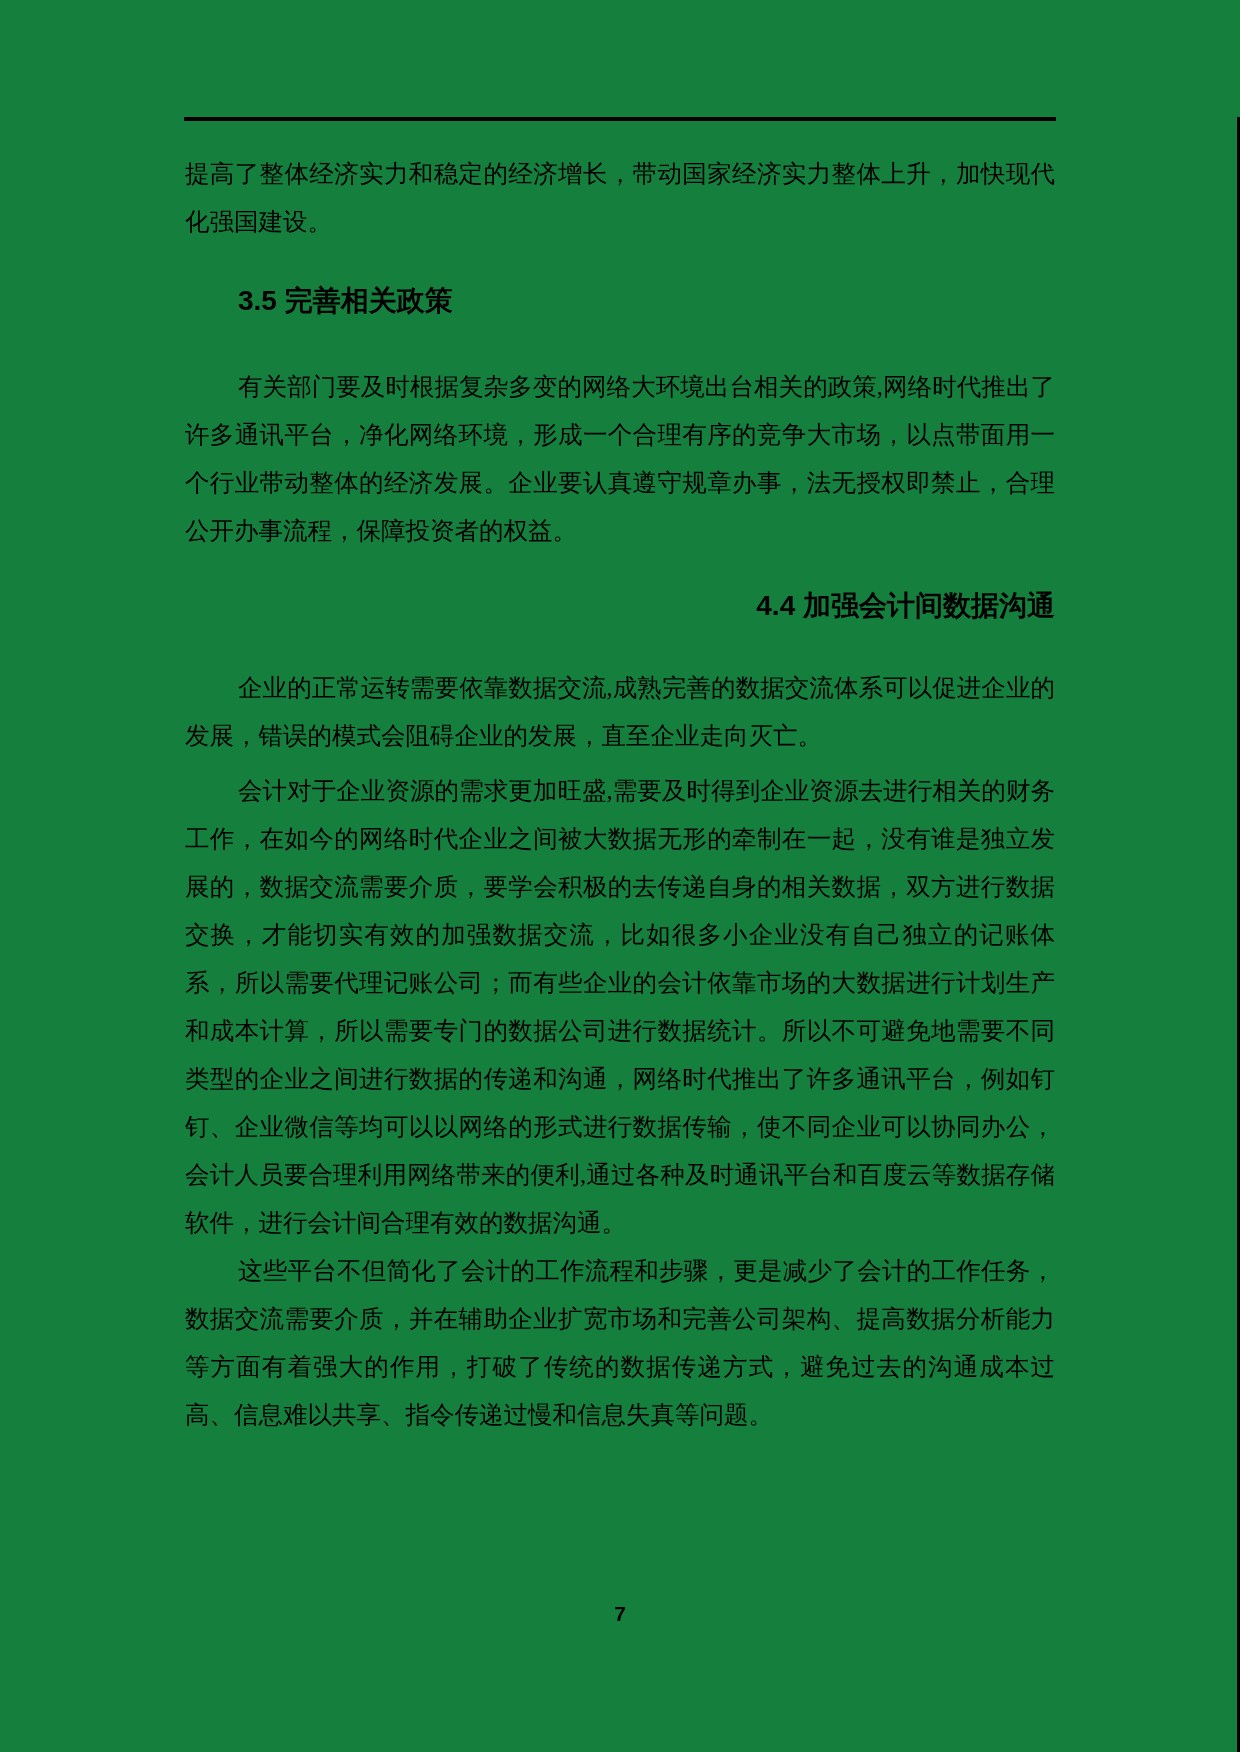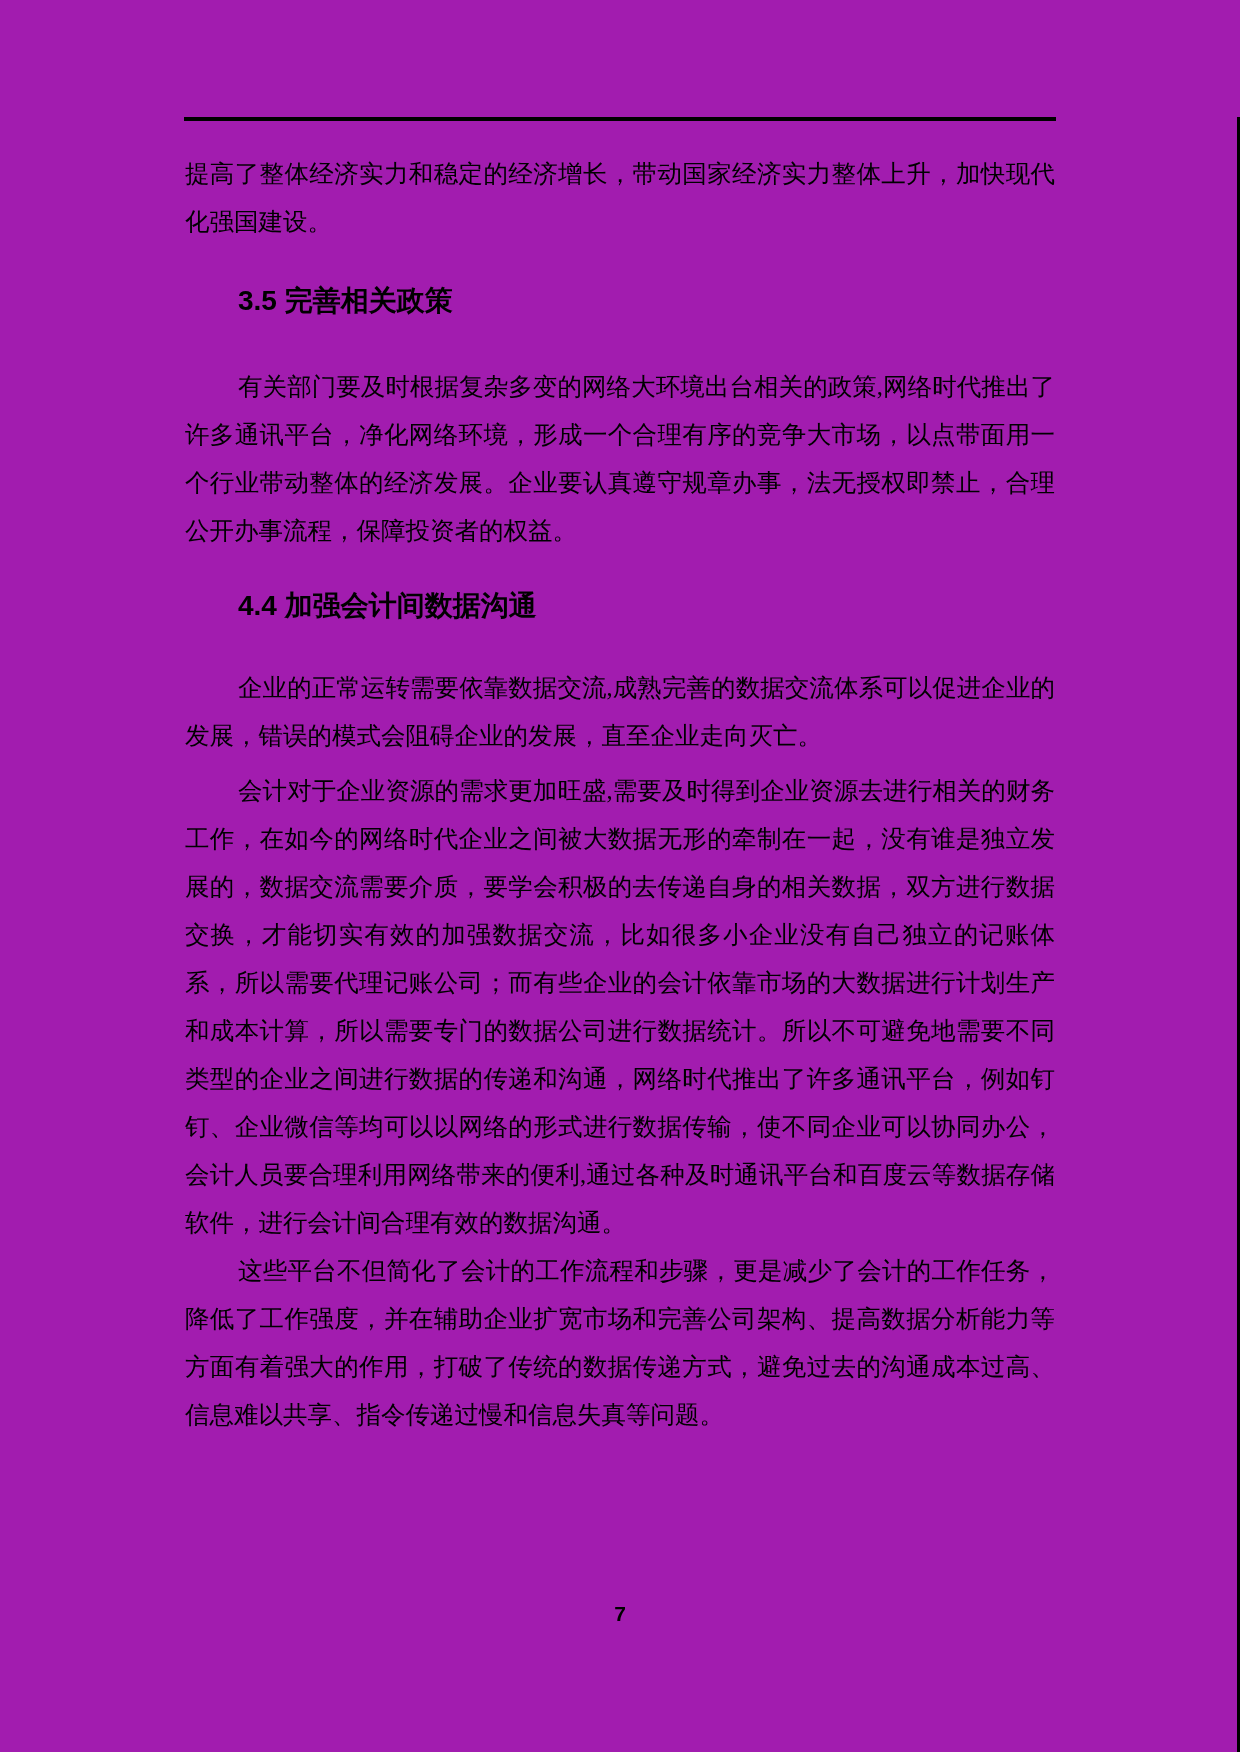--- a/index.html
+++ b/index.html
@@ -4,21 +4,21 @@
 <style>
   html, body {
     margin: 0;
     padding: 0;
     background: #ffffff;
   }
   .page {
     position: relative;
     width: 1240px;
     height: 1752px;
-    background: #a21caf;
+    background: #15803d;
     overflow: hidden;
     color: #000000;
   }
   .header-rule {
     position: absolute;
     left: 184px;
     top: 117px;
     width: 872px;
     height: 4px;
     background: #000000;
@@ -57,21 +57,21 @@
   .section-heading {
     font-family: "Liberation Sans", "DejaVu Sans", sans-serif;
     font-weight: bold;
     font-size: 28px;
     line-height: 36px;
     padding-left: 53px;
     margin: 0;
     color: #000000;
   }
   .heading-43 { margin-top: 37px; }
-  .heading-44 { margin-top: 33px; }
+  .heading-44 { margin-top: 33px; text-align: right; }
   .conclusion-heading {
     font-family: "Liberation Sans", "DejaVu Sans", sans-serif;
     font-weight: bold;
     font-size: 38px;
     line-height: 48px;
     text-align: center;
     margin: 42px 0 0 0;
     color: #000000;
   }
   .page-number {
@@ -102,20 +102,20 @@
     <h2 class="section-heading heading-43">3.5 完善相关政策</h2>
 
     <p class="body-para para-43">有关部门要及时根据复杂多变的网络大环境出台相关的政策,网络时代推出了许多通讯平台，净化网络环境，形成一个合理有序的竞争大市场，以点带面用一个行业带动整体的经济发展。企业要认真遵守规章办事，法无授权即禁止，合理公开办事流程，保障投资者的权益。</p>
 
     <h2 class="section-heading heading-44">4.4 加强会计间数据沟通</h2>
 
     <p class="body-para para-44a">企业的正常运转需要依靠数据交流,成熟完善的数据交流体系可以促进企业的发展，错误的模式会阻碍企业的发展，直至企业走向灭亡。</p>
 
     <p class="body-para para-44b">会计对于企业资源的需求更加旺盛,需要及时得到企业资源去进行相关的财务工作，在如今的网络时代企业之间被大数据无形的牵制在一起，没有谁是独立发展的，数据交流需要介质，要学会积极的去传递自身的相关数据，双方进行数据交换，才能切实有效的加强数据交流，比如很多小企业没有自己独立的记账体系，所以需要代理记账公司；而有些企业的会计依靠市场的大数据进行计划生产和成本计算，所以需要专门的数据公司进行数据统计。所以不可避免地需要不同类型的企业之间进行数据的传递和沟通，网络时代推出了许多通讯平台，例如钉钉、企业微信等均可以以网络的形式进行数据传输，使不同企业可以协同办公，会计人员要合理利用网络带来的便利,通过各种及时通讯平台和百度云等数据存储软件，进行会计间合理有效的数据沟通。</p>
 
-    <p class="body-para para-44c">这些平台不但简化了会计的工作流程和步骤，更是减少了会计的工作任务，降低了工作强度，并在辅助企业扩宽市场和完善公司架构、提高数据分析能力等方面有着强大的作用，打破了传统的数据传递方式，避免过去的沟通成本过高、信息难以共享、指令传递过慢和信息失真等问题。</p>
+    <p class="body-para para-44c">这些平台不但简化了会计的工作流程和步骤，更是减少了会计的工作任务，数据交流需要介质，并在辅助企业扩宽市场和完善公司架构、提高数据分析能力等方面有着强大的作用，打破了传统的数据传递方式，避免过去的沟通成本过高、信息难以共享、指令传递过慢和信息失真等问题。</p>
 
 
   </main>
 
   <div class="page-number">7</div>
 
 </div>
 
 </body></html>

